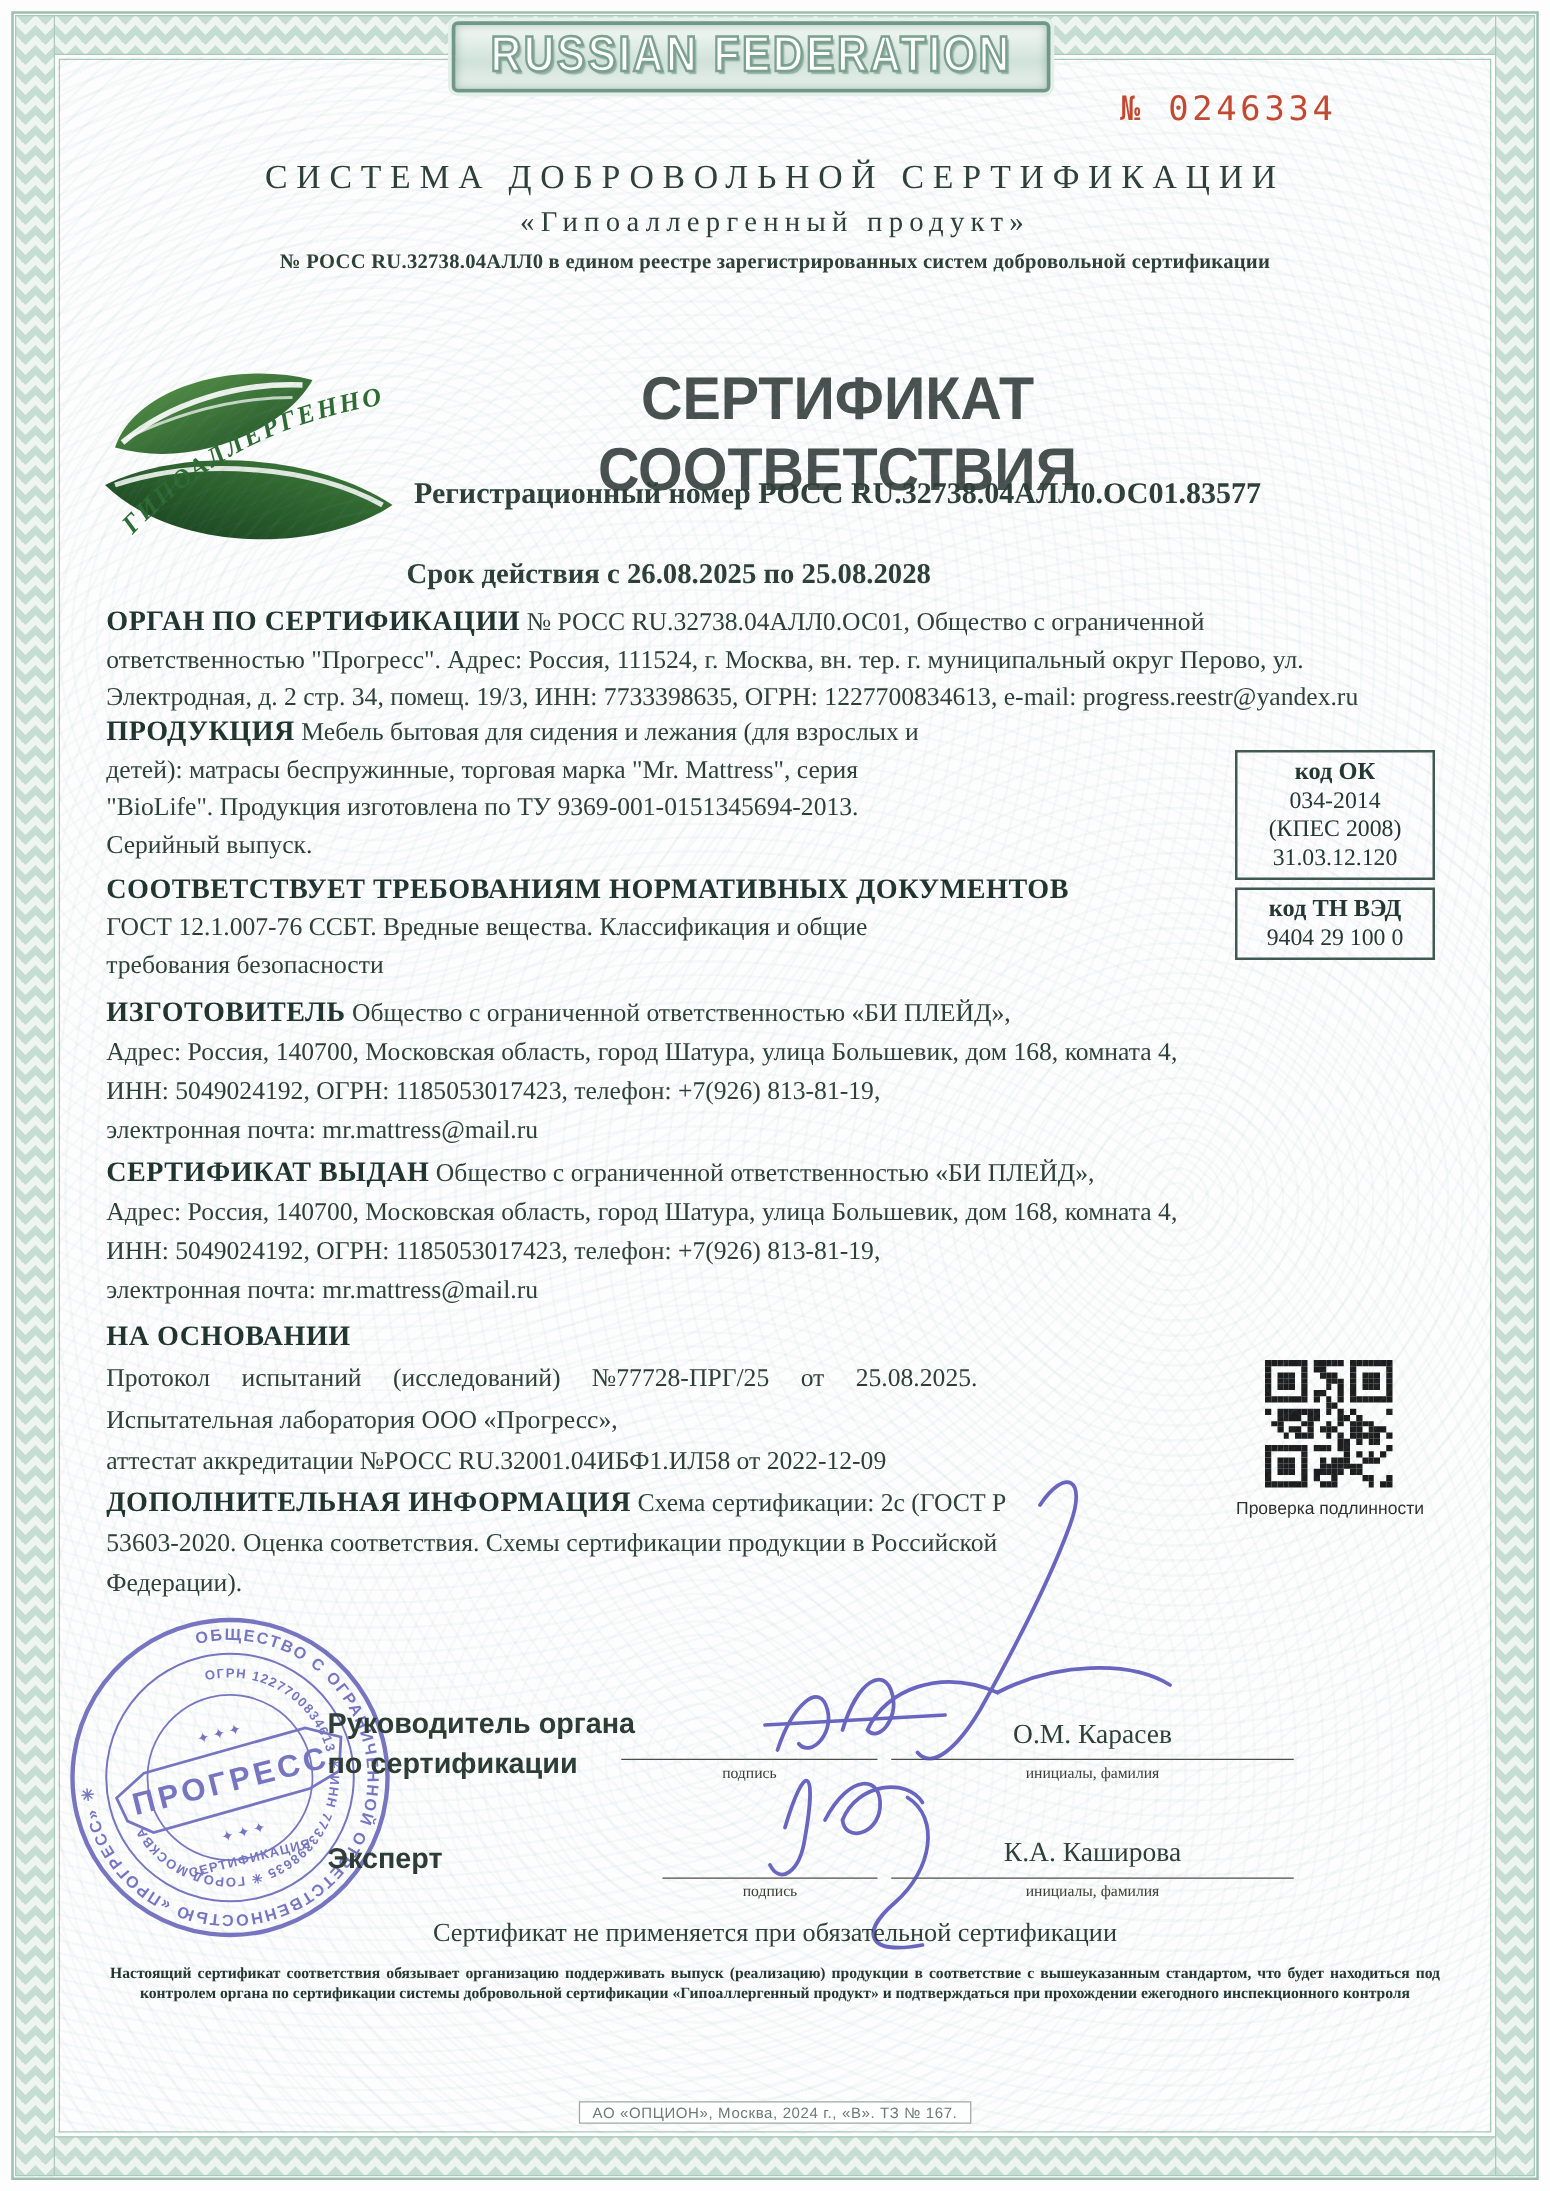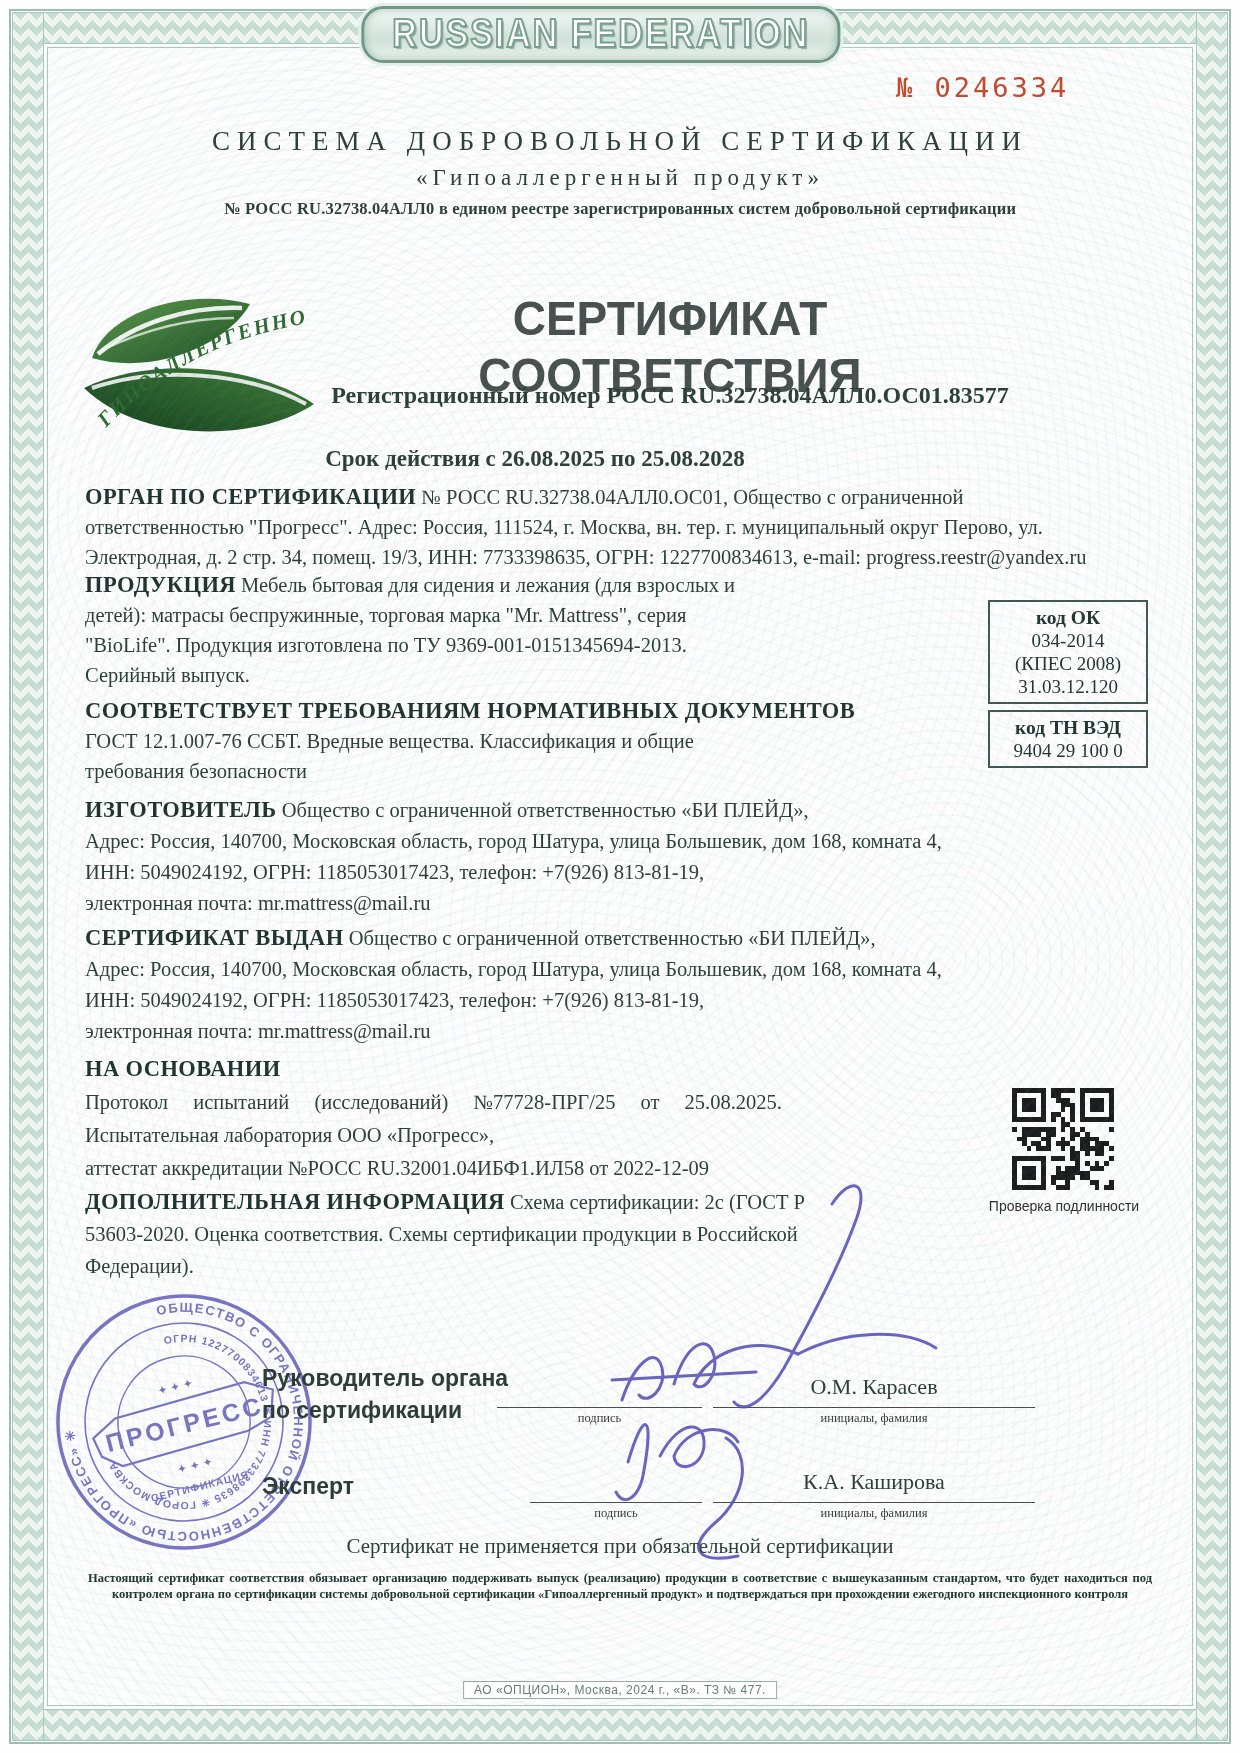--- a/index.html
+++ b/index.html
@@ -29,22 +29,22 @@
     background-size:16px 16px;
   }
   .band.top    { left:12px; right:12px; top:12px;    height:32px; }
   .band.bottom { left:12px; right:12px; bottom:12px; height:32px; }
   .band.left   { left:12px;  top:12px; bottom:12px; width:32px; }
   .band.right  { right:12px; top:12px; bottom:12px; width:32px; }
   .frame-inner { position:absolute; inset:47px; border:1.5px solid #a9c9ba; }
 
   
   .badge {
-    position:absolute; left:50%; top:6px; transform:translateX(-54%);
-    padding:5px 28px 7px; border:3px solid #6f9886; border-radius:22px;
+    position:absolute; left:50%; top:17px; transform:translateX(-54%);
+    padding:5px 28px 7px; border:3px solid #6f9886; border-radius:5px;
     background:linear-gradient(180deg,#f4f9f6,#d0e2d9 58%,#e9f2ed);
     box-shadow:0 0 0 3px #e4efe9, inset 0 0 8px rgba(80,125,108,.45);
     z-index:5;
   }
   .badge span {
     display:inline-block; font-family:"Liberation Sans",sans-serif; font-weight:bold;
     font-size:34px; letter-spacing:2px; color:#fff;
     -webkit-text-stroke:1.8px #7aa18e; text-shadow:2px 2px 1px rgba(75,115,100,.5);
     transform:scaleY(1.18);
   }
@@ -710,15 +710,15 @@
   <svg class="ink" style="left:570px; top:1396px;" width="250" height="180" viewBox="0 0 250 180">
     <g fill="none" stroke="#554fb8" stroke-width="3" stroke-linecap="round" opacity=".88">
       <path d="M58,66 C74,12 84,18 74,74 C70,102 54,112 46,96"></path>
       <path d="M90,60 C110,22 136,24 134,50 C132,72 106,78 104,60 C116,30 156,26 168,46"></path>
       <path d="M156,42 C182,58 176,100 146,126 C116,152 126,168 168,160"></path>
     </g>
   </svg>
 
   <div class="nm">Сертификат не применяется при обязательной сертификации</div>
   <div class="fine">Настоящий сертификат соответствия обязывает организацию поддерживать выпуск (реализацию) продукции в соответствие с вышеуказанным стандартом, что будет находиться под контролем органа по сертификации системы добровольной сертификации «Гипоаллергенный продукт» и подтверждаться при прохождении ежегодного инспекционного контроля</div>
-  <div class="pmark">АО «ОПЦИОН», Москва, 2024 г., «В». ТЗ № 477.</div>
+  <div class="pmark">АО «ОПЦИОН», Москва, 2024 г., «В». ТЗ № 167.</div>
 
 </div>
 
 </body></html>

